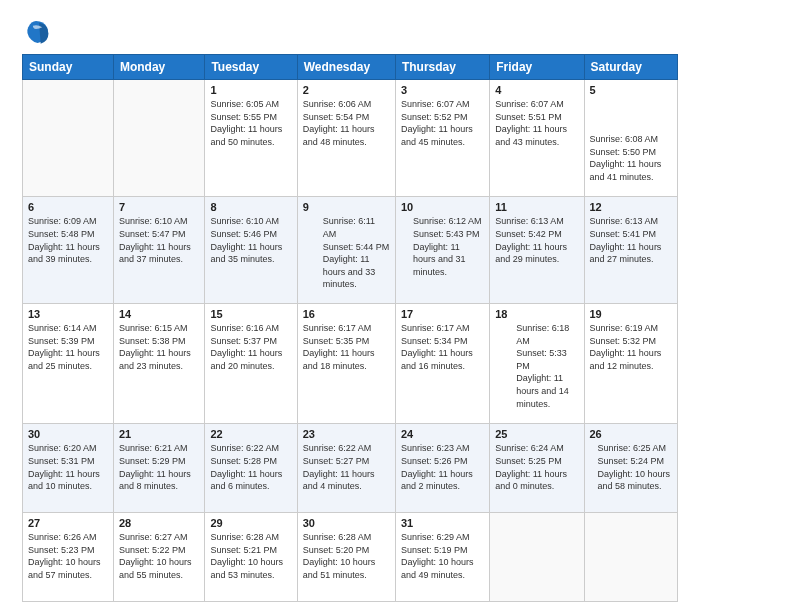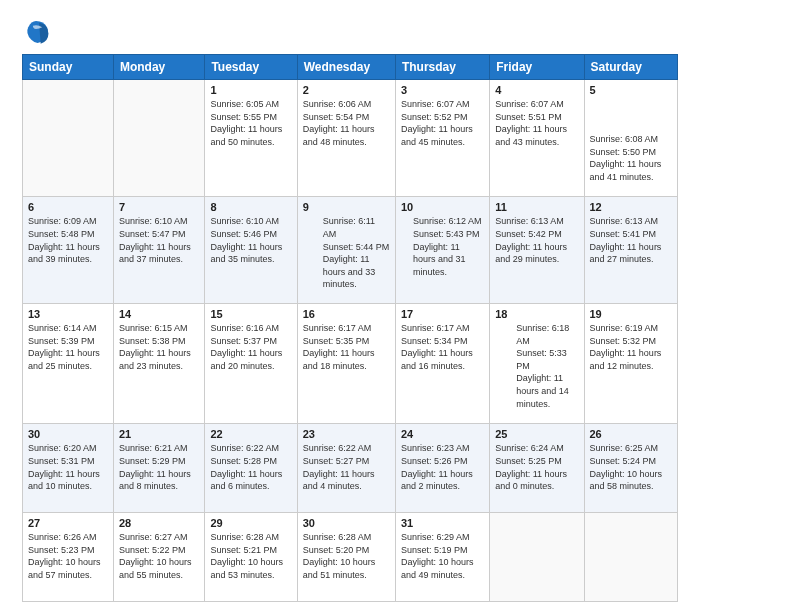--- a/index.html
+++ b/index.html
@@ -281,21 +281,21 @@
 Daylight: 11 hours and 2 minutes.</div>
           </td>
           <td>
             <span class="day-num">25</span>
             <div class="day-info" style="white-space: pre-line;">Sunrise: 6:24 AM
 Sunset: 5:25 PM
 Daylight: 11 hours and 0 minutes.</div>
           </td>
           <td>
             <span class="day-num">26</span>
-            <div class="day-info" style="white-space: pre-line;">Sunrise: 6:25 AM
+            <div class="day-info" style="white-space: pre-line; margin-left: 8px;">Sunrise: 6:25 AM
 Sunset: 5:24 PM
 Daylight: 10 hours and 58 minutes.</div>
           </td>
         </tr>
         <tr>
           <td>
             <span class="day-num">27</span>
             <div class="day-info" style="white-space: pre-line;">Sunrise: 6:26 AM
 Sunset: 5:23 PM
 Daylight: 10 hours and 57 minutes.</div>

